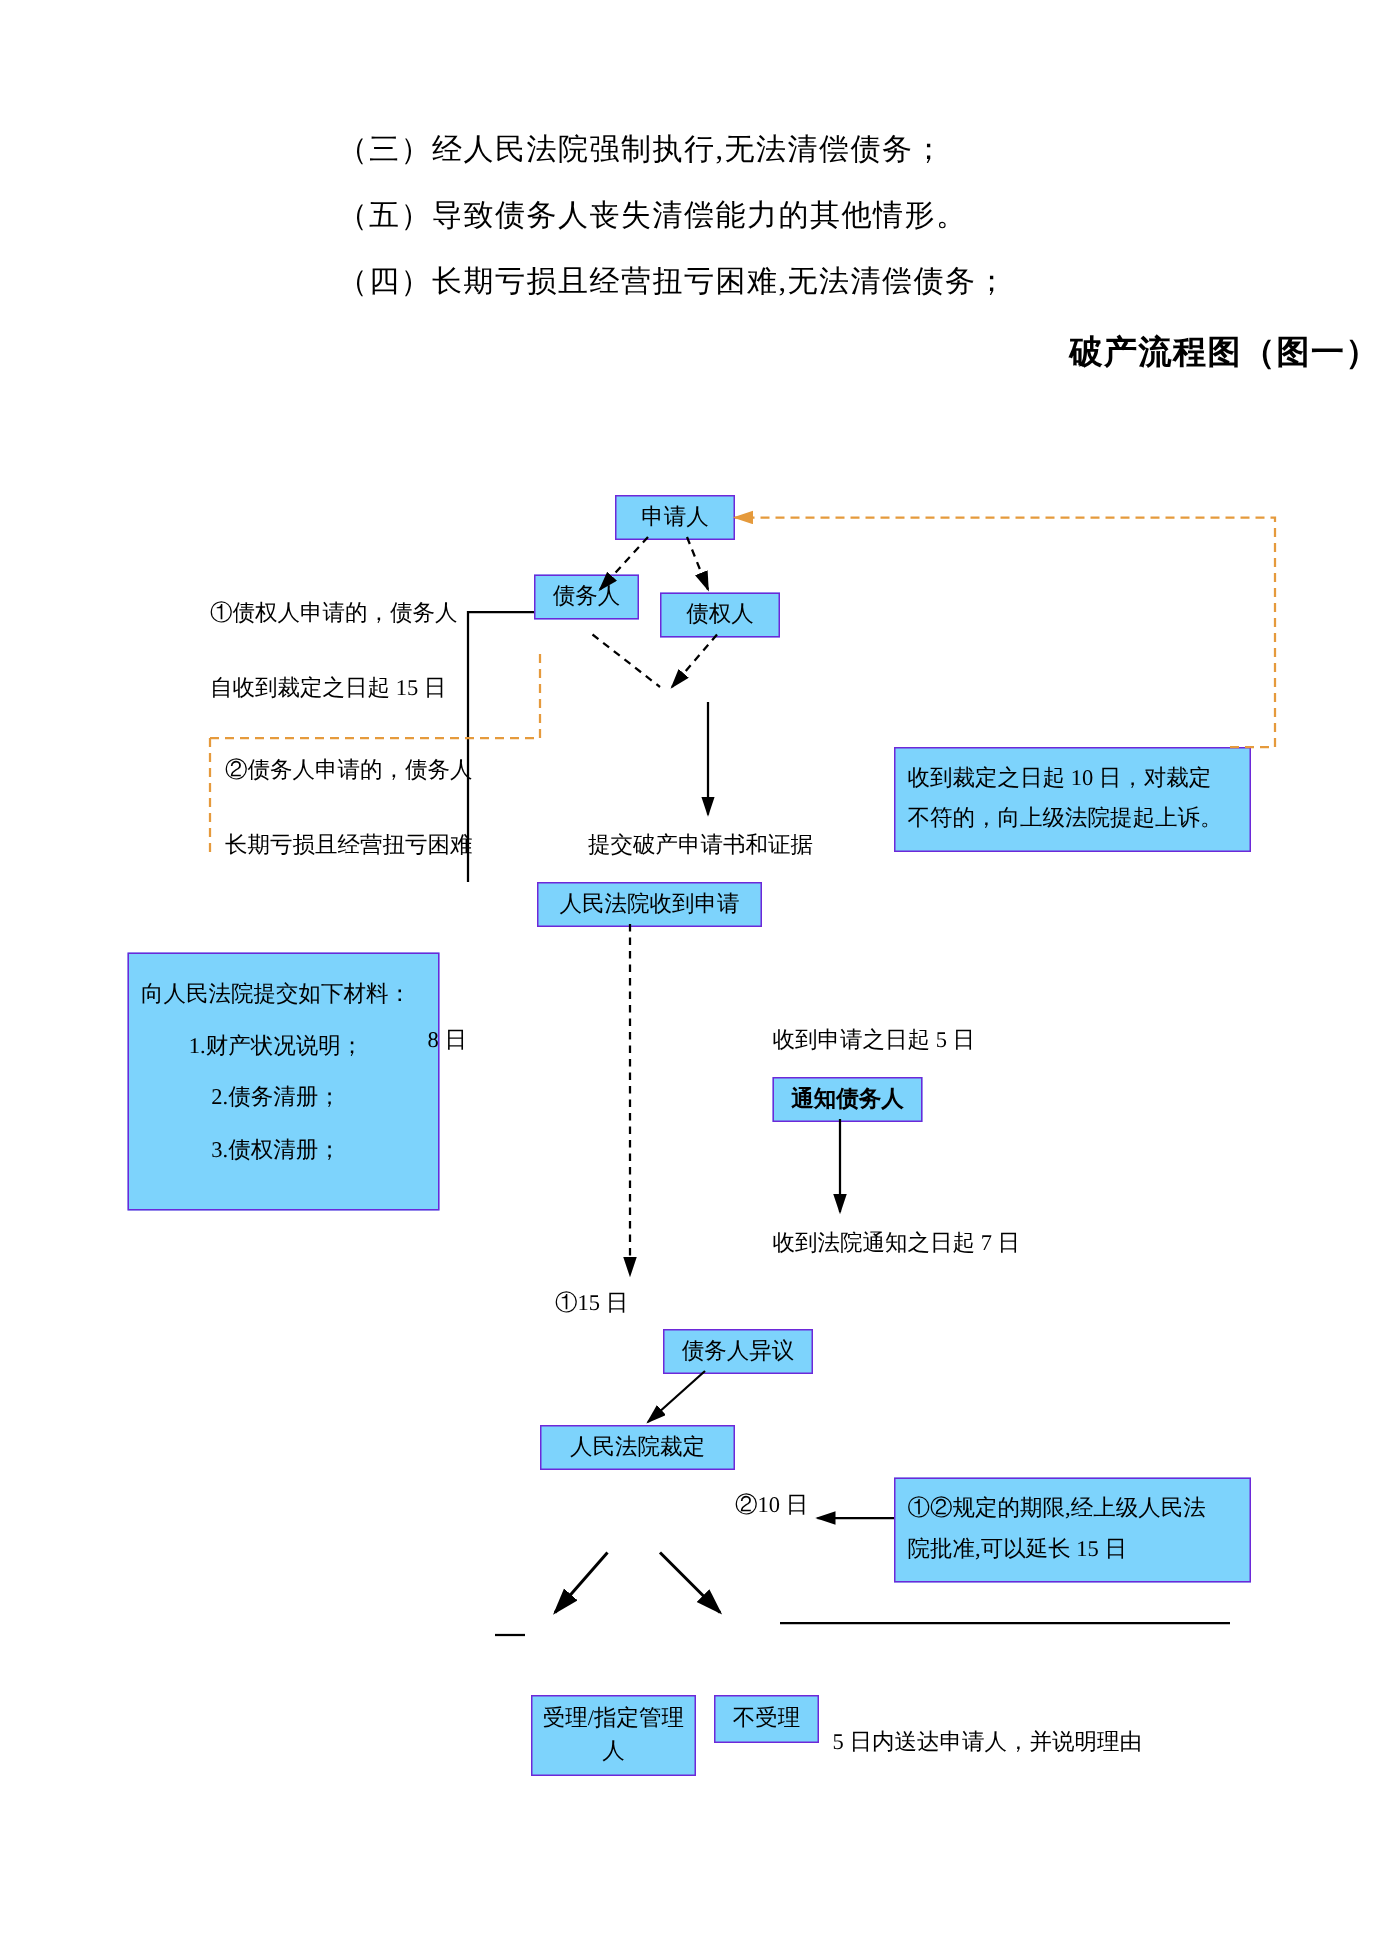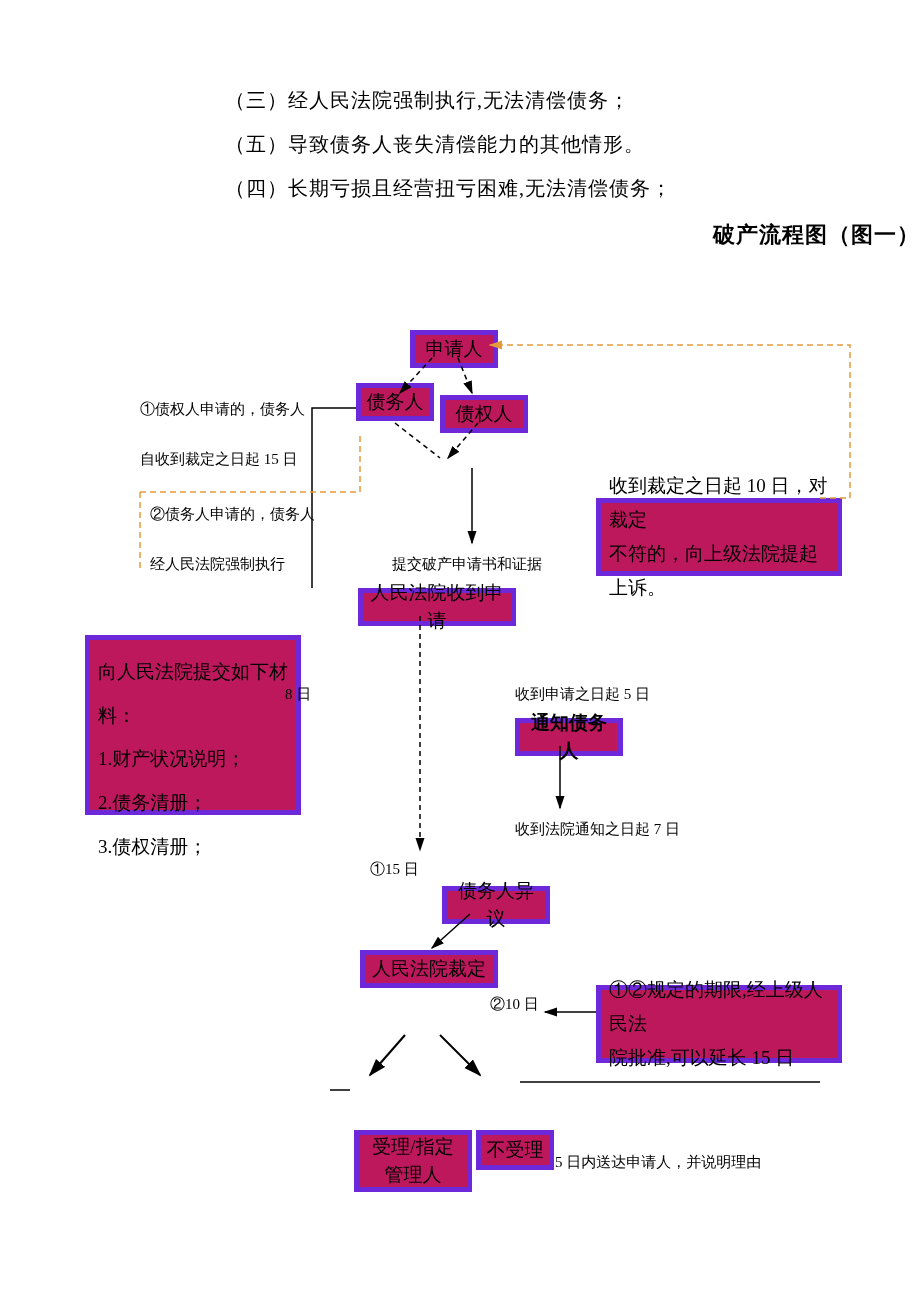--- a/index.html
+++ b/index.html
@@ -33,23 +33,23 @@
   }
   .diagram {
     position: absolute;
     left: 0;
     top: 0;
     width: 920px;
     height: 1302px;
   }
   .box {
     position: absolute;
-    border: 5px solid #6d28d9;
-    background: #be185d;
-    font-size: 19px;
+    border: 1px solid #6d28d9;
+    background: #7dd3fc;
+    font-size: 15px;
     display: flex;
     align-items: center;
     justify-content: center;
     text-align: center;
     padding: 2px 4px;
     line-height: 1.5;
   }
   .label {
     position: absolute;
     font-size: 15px;
@@ -79,21 +79,21 @@
   <div class="box" style="left:440px; top:395px; width:70px; height:24px;">债权人</div>
 
   <div class="box" style="left:358px; top:588px; width:140px; height:24px;">人民法院收到申请</div>
   <div class="box" style="left:515px; top:718px; width:90px; height:24px;font-weight:bold;">通知债务人</div>
   <div class="box" style="left:442px; top:886px; width:90px; height:24px;">债务人异议</div>
   <div class="box" style="left:360px; top:950px; width:120px; height:24px;">人民法院裁定</div>
 
   <div class="box" style="left:354px; top:1130px; width:100px; height:48px;">受理/指定管理人</div>
   <div class="box" style="left:476px; top:1130px; width:60px; height:26px;">不受理</div>
 
-  <div class="box multi" style="left:85px; top:635px; width:190px; height:150px; text-align:left; justify-content:flex-start; align-items:flex-start; padding:10px 8px; line-height:2.3;">
+  <div class="box multi" style="left:85px; top:635px; width:190px; height:150px; text-align:center; justify-content:flex-start; align-items:flex-start; padding:10px 8px; line-height:2.3;">
     <div>
       <div>向人民法院提交如下材料：</div>
       <div>1.财产状况说明；</div>
       <div>2.债务清册；</div>
       <div>3.债权清册；</div>
     </div>
   </div>
 
   <div class="box multi" style="left:596px; top:498px; width:220px; height:56px; text-align:left; justify-content:flex-start; padding:6px 8px; line-height:1.8;">
     <div>
@@ -105,21 +105,21 @@
   <div class="box multi" style="left:596px; top:985px; width:220px; height:56px; text-align:left; justify-content:flex-start; padding:6px 8px; line-height:1.8;">
     <div>
       <div>①②规定的期限,经上级人民法</div>
       <div>院批准,可以延长 15 日</div>
     </div>
   </div>
 
   <div class="label" style="left:140px; top:395px;">①债权人申请的，债务人</div>
   <div class="label" style="left:140px; top:445px;">自收到裁定之日起 15 日</div>
   <div class="label" style="left:150px; top:500px;">②债务人申请的，债务人</div>
-  <div class="label" style="left:150px; top:550px;">经人民法院强制执行</div>
+  <div class="label" style="left:150px; top:550px;">长期亏损且经营扭亏困难</div>
 
   <div class="label" style="left:285px; top:680px;">8 日</div>
   <div class="label" style="left:392px; top:550px;">提交破产申请书和证据</div>
   <div class="label" style="left:515px; top:680px;">收到申请之日起 5 日</div>
   <div class="label" style="left:515px; top:815px;">收到法院通知之日起 7 日</div>
   <div class="label" style="left:370px; top:855px;">①15 日</div>
   <div class="label" style="left:490px; top:990px;">②10 日</div>
   <div class="label" style="left:555px; top:1148px;">5 日内送达申请人，并说明理由</div>
 
   <svg width="920" height="1302">

